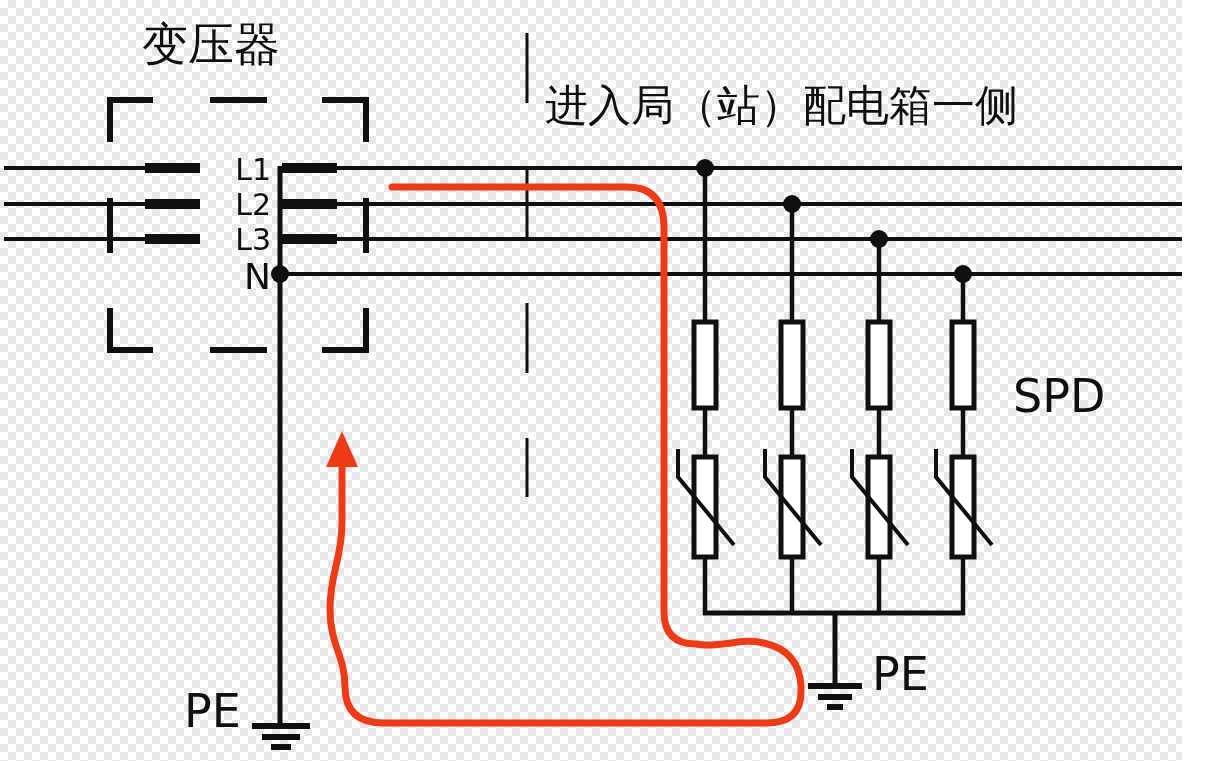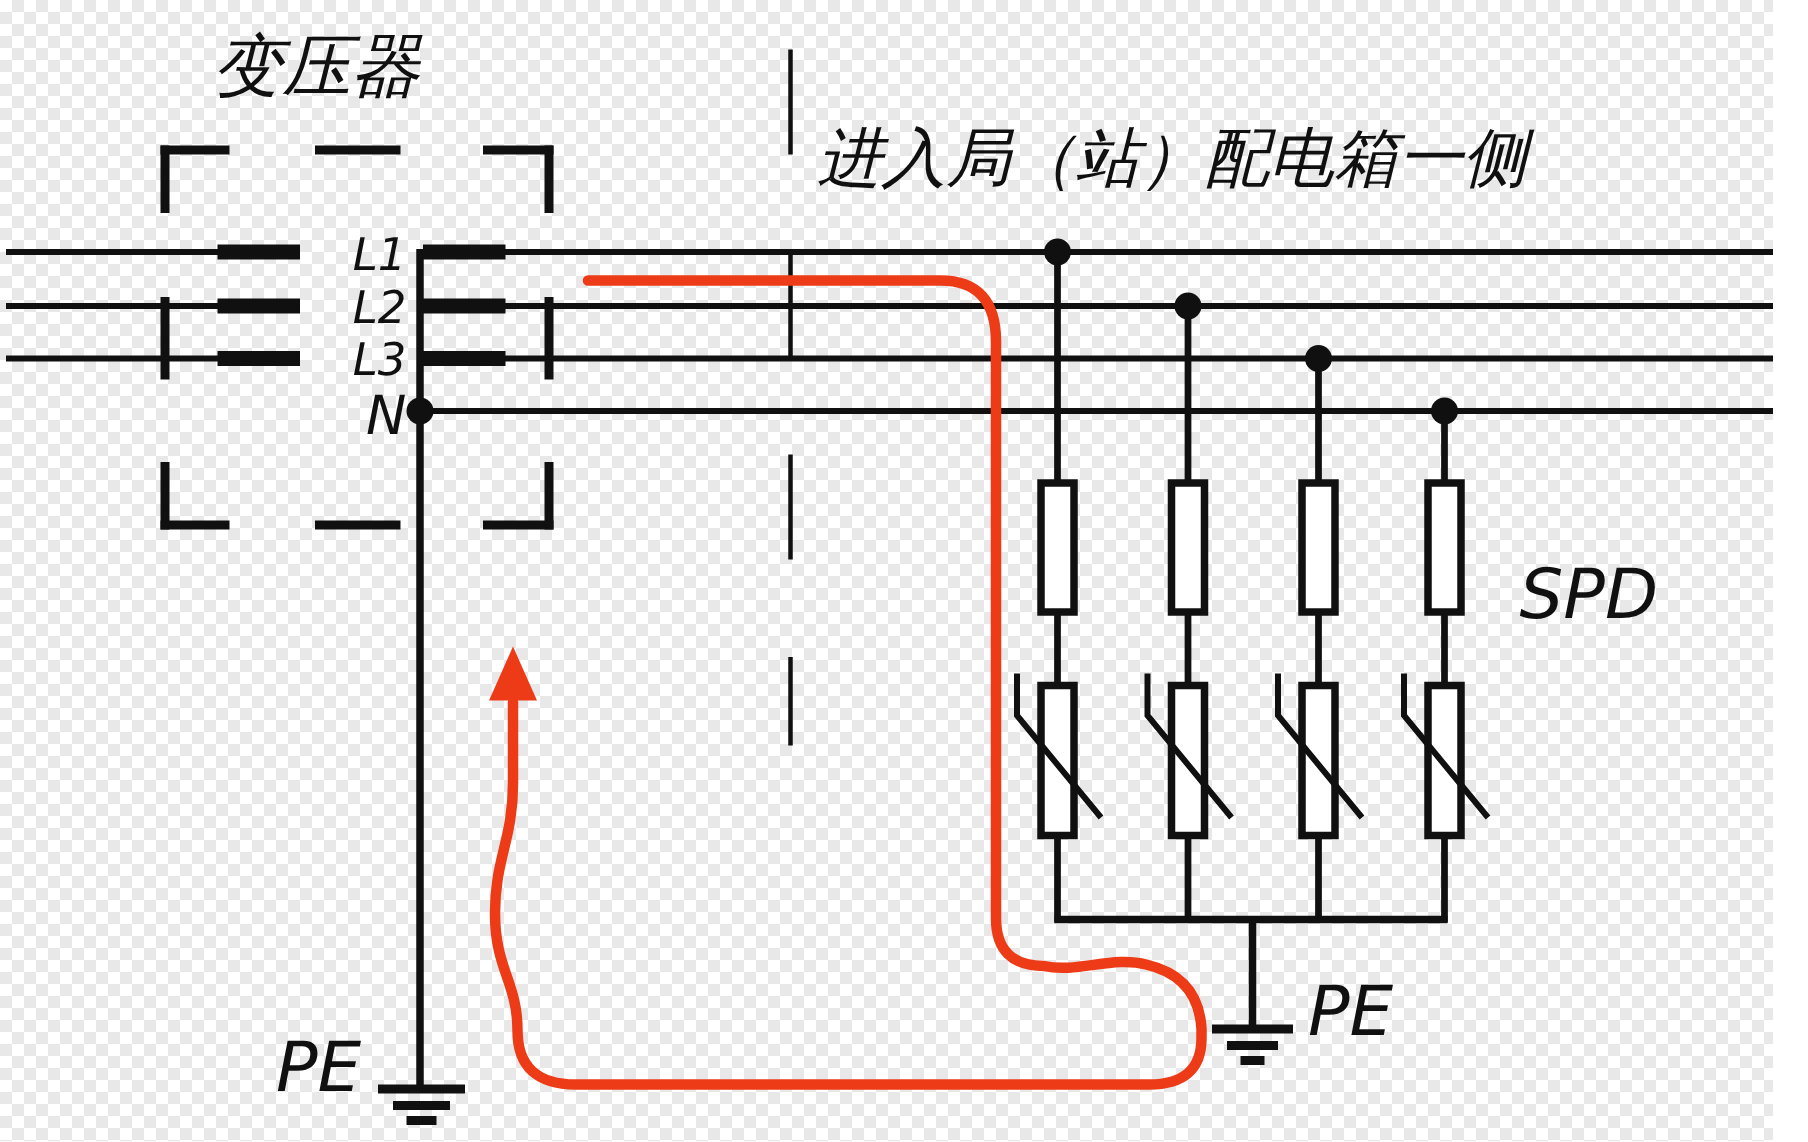--- a/index.html
+++ b/index.html
@@ -12,21 +12,20 @@
   .stage{
     position:relative;
     width:1182px;height:761px;
     overflow:hidden;
     background-color:var(--c-bg);
     background-image:
       linear-gradient(45deg, var(--c-checker) 25%, transparent 25%, transparent 75%, var(--c-checker) 75%),
       linear-gradient(45deg, var(--c-checker) 25%, transparent 25%, transparent 75%, var(--c-checker) 75%);
     background-size:16px 16px;
     background-position:0 0, 8px 8px;
-    font-style:italic;
   }
   svg{position:absolute;left:0;top:0;}
   text{
     font-family:"DejaVu Sans","Liberation Sans",sans-serif;
     fill:var(--c-line);
   }
   .sline{stroke:var(--c-line);}
   .sred{stroke:var(--c-red);}
   .fline{fill:var(--c-line);}
   .fred{fill:var(--c-red);}

